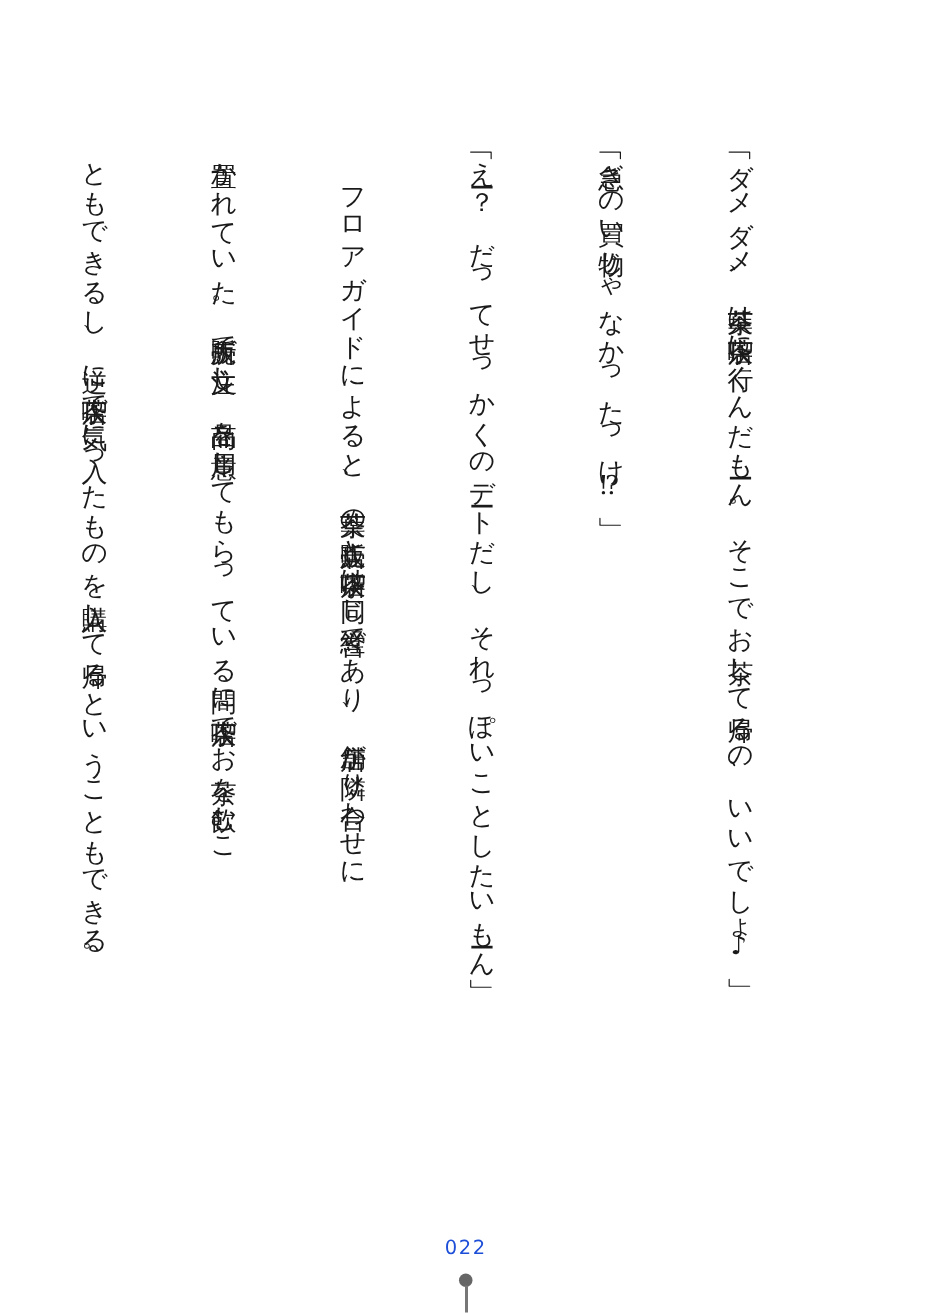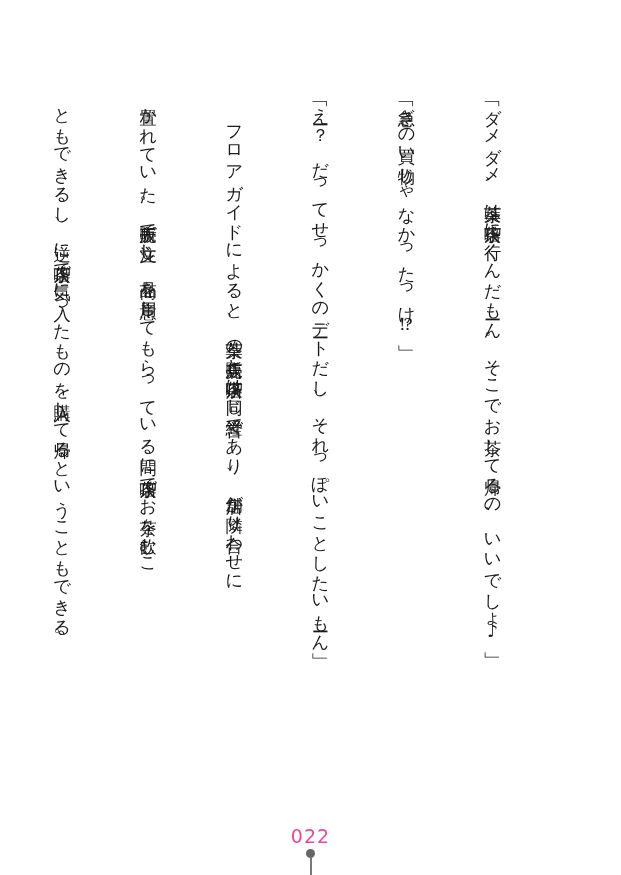--- a/index.html
+++ b/index.html
@@ -36,23 +36,23 @@
   .line {
     display: block;
   }
   .page-number {
     position: absolute;
     left: 0;
     width: 621px;
     top: 825px;
     text-align: center;
     font-family: "DejaVu Sans", "Liberation Sans", sans-serif;
-    font-size: 19px;
+    font-size: 13px;
     letter-spacing: 1px;
-    color: #ec4899;
+    color: #1d4ed8;
   }
   .ornament {
     position: absolute;
     left: 310.5px;
     top: 849px;
     width: 0;
     height: 0;
   }
   .ornament .dot {
     position: absolute;

